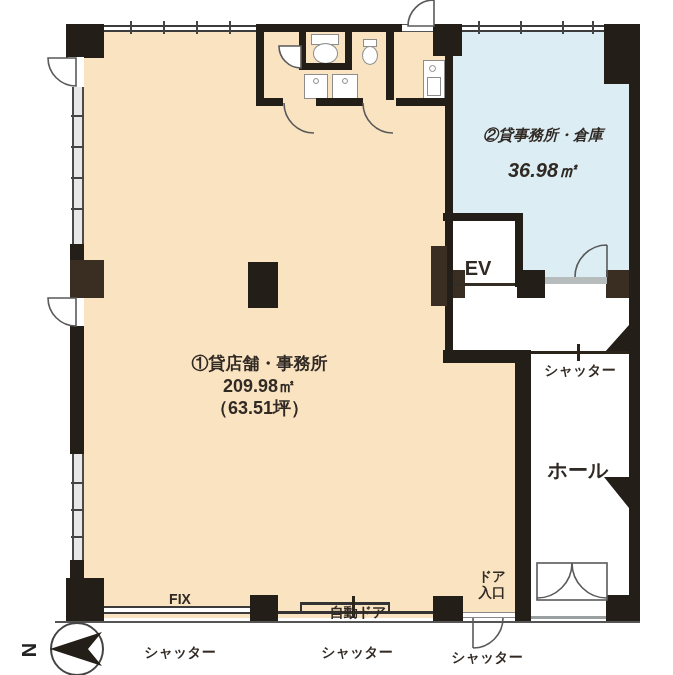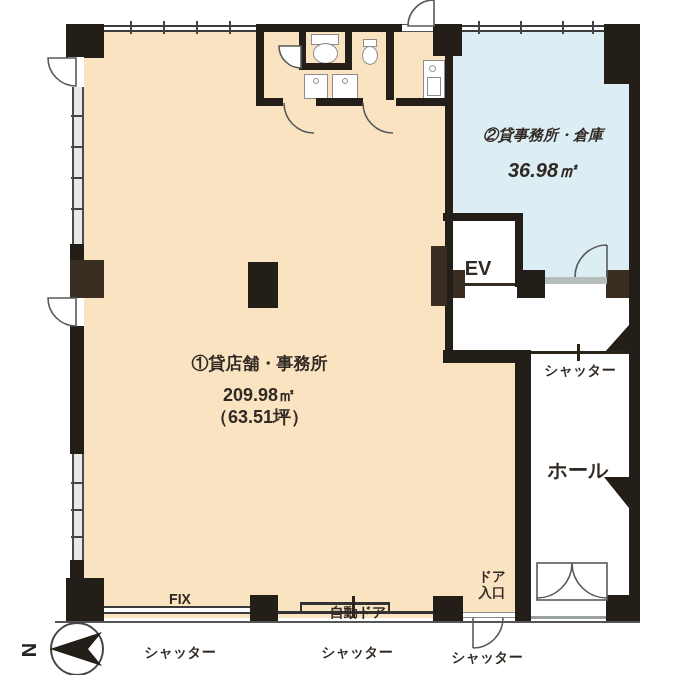--- a/index.html
+++ b/index.html
@@ -131,21 +131,21 @@
     </g>
     <g>
       <circle cx="77" cy="649" r="26" fill="none" stroke="#444" stroke-width="2"></circle>
       <path d="M50,649 L102,632 L88,649 L102,666 Z" fill="#241e18"></path>
       <text x="30" y="656" transform="rotate(-90 30 650)" font-size="20" font-weight="bold" fill="#222" text-anchor="middle">N</text>
     </g>
   </svg>
 
   <div class="lbl" style="left:172px;top:354px;width:175px;font-size:17px;text-align:center;">
     <div>①貸店舗・事務所</div>
-    <div style="font-size:18px;margin-top:11px;">209.98㎡</div>
+    <div style="font-size:18px;margin-top:2px;">209.98㎡</div>
     <div style="font-size:18px;">（63.51坪）</div>
   </div>
   <div class="lbl" style="left:468px;top:126px;width:150px;font-size:15px;font-style:italic;">
     <div>②貸事務所・倉庫</div>
     <div style="font-size:20px;margin-top:14px;">36.98㎡</div>
   </div>
   <div class="lbl" style="left:455px;top:256px;width:46px;font-size:20px;">EV</div>
   <div class="lbl" style="left:528px;top:362px;width:104px;font-size:14px;">シャッター</div>
   <div class="lbl" style="left:540px;top:458px;width:76px;font-size:20px;">ホール</div>
   <div class="lbl" style="left:160px;top:591px;width:40px;font-size:14px;">FIX</div>

